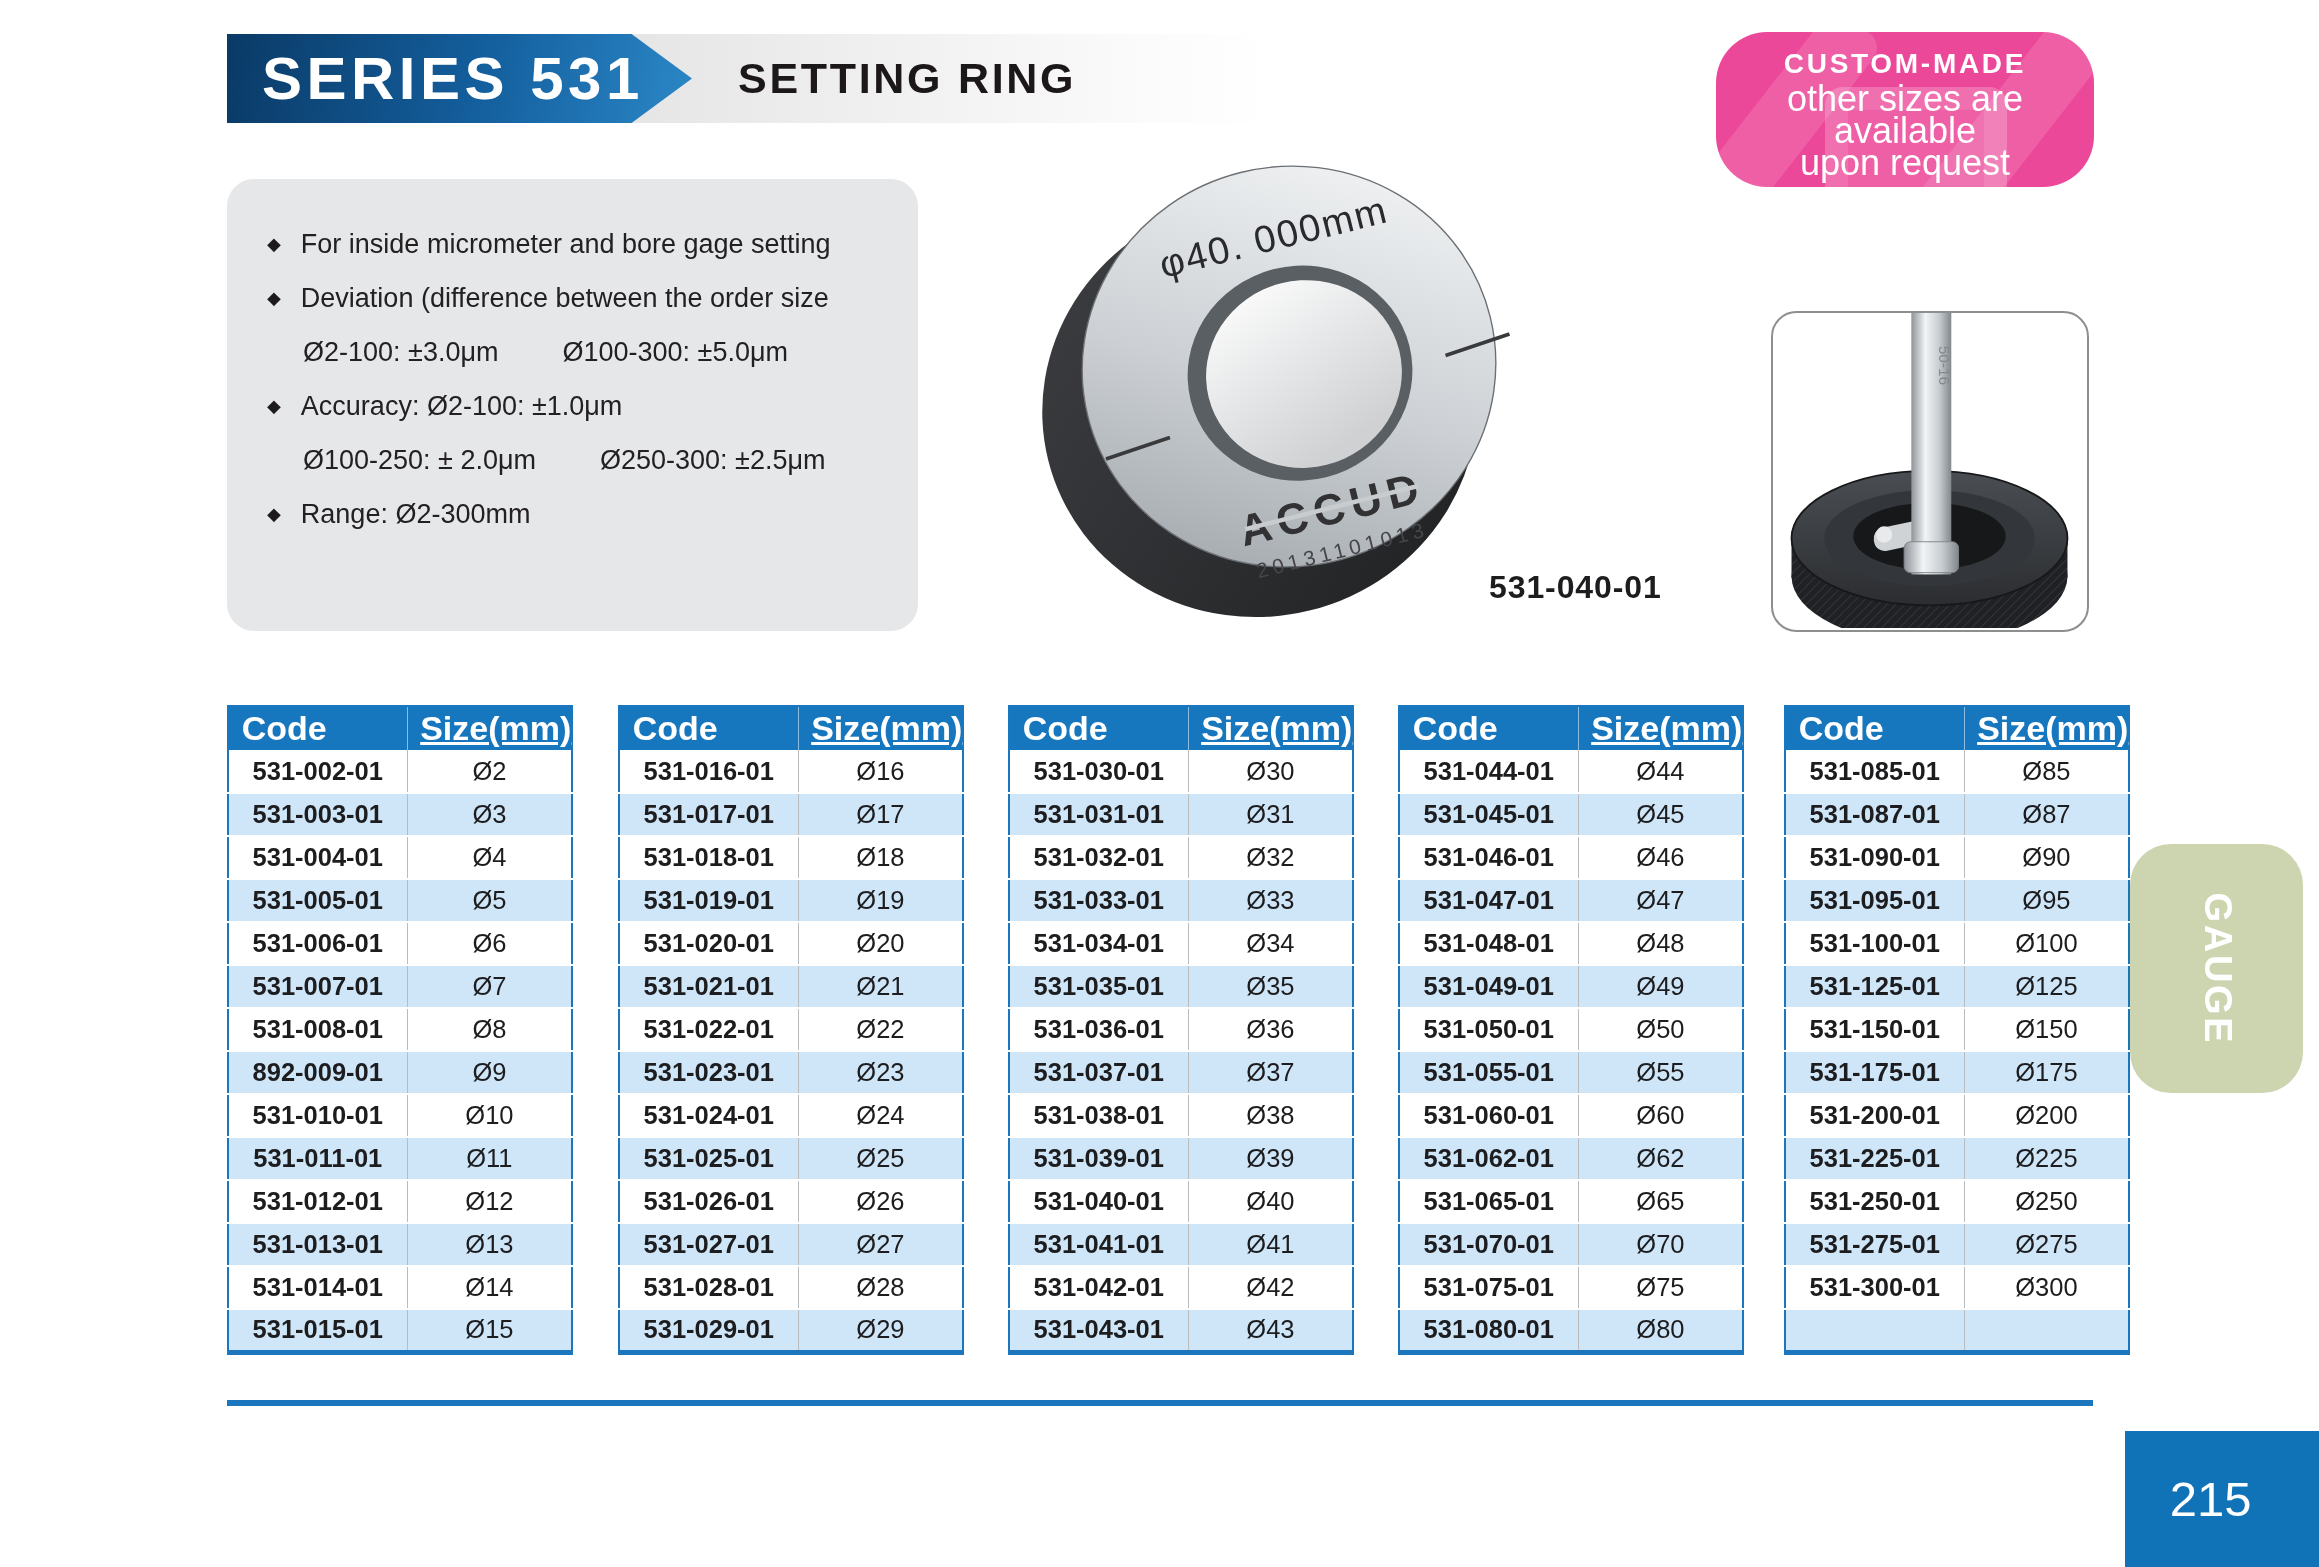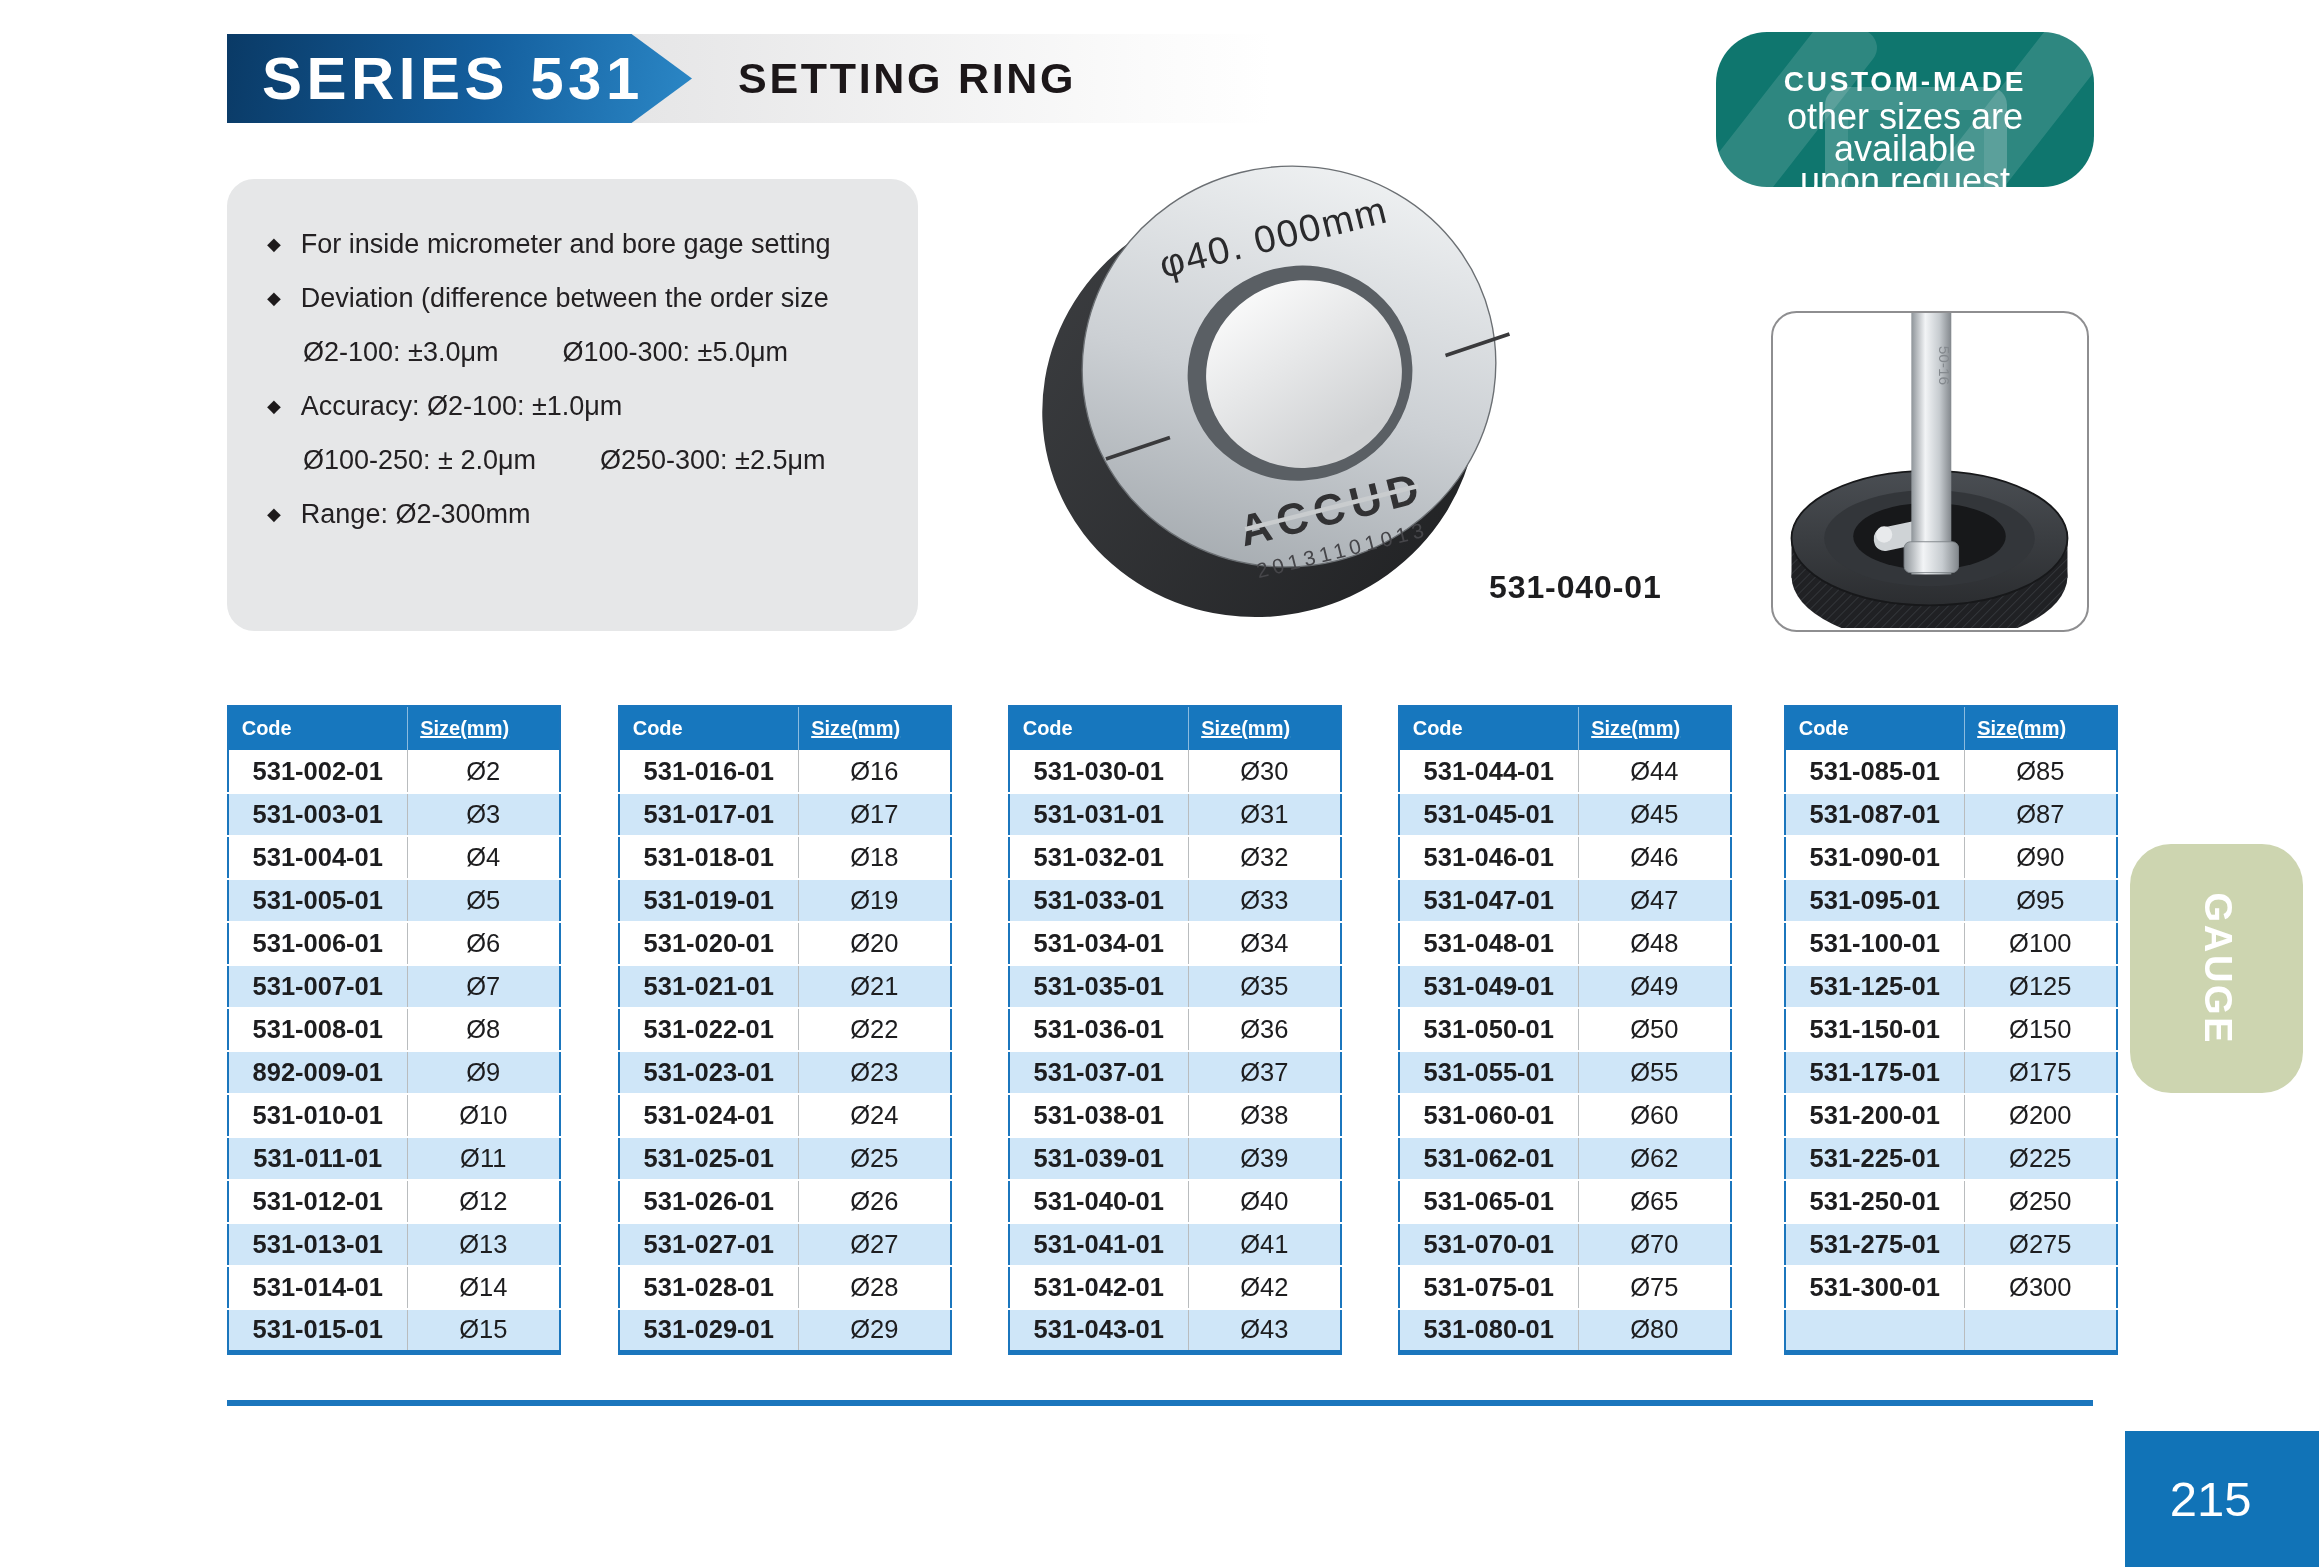--- a/index.html
+++ b/index.html
@@ -11,22 +11,22 @@
         background:linear-gradient(to right,#c9cacc 0%,#e6e6e7 40%,#fbfbfb 88%,#ffffff 100%);}
   .series-banner{position:absolute;left:227px;top:34px;width:465px;height:89px;
         background:linear-gradient(100deg,#0a3a66 0%,#145f9e 55%,#2b87c6 100%);
         clip-path:polygon(0 0,87% 0,100% 50%,87% 100%,0 100%);
         display:flex;align-items:center;padding-left:35px;box-sizing:border-box;}
   .series-banner .lbl{color:#fff;font-size:60px;font-weight:bold;letter-spacing:4.5px;white-space:nowrap;}
   .page-title{position:absolute;left:738px;top:34px;height:89px;display:flex;align-items:center;
         font-size:43px;font-weight:bold;color:#1c1719;letter-spacing:2.7px;white-space:nowrap;}
 
   
-  .custom-badge{position:absolute;left:1716px;top:32px;width:378px;height:155px;background:#0f766e;
-        border-radius:51px;overflow:hidden;color:#fff;text-align:center;box-sizing:border-box;padding-top:31px;}
+  .custom-badge{position:absolute;left:1716px;top:32px;width:378px;height:155px;background:#ec4899;
+        border-radius:51px;overflow:hidden;color:#fff;text-align:center;box-sizing:border-box;padding-top:13px;}
   .custom-badge .wm{position:absolute;background:rgba(255,255,255,.13);border-radius:18px;}
   .wm1{width:64px;height:273px;left:27px;top:-36px;transform:rotate(38deg);}
   .wm2{width:64px;height:273px;left:273px;top:-55px;transform:rotate(38deg);}
   .wm3{width:136px;height:136px;left:109px;top:55px;border:23.6px solid rgba(255,255,255,.10);
        background:transparent;border-radius:50%;}
   .badge-title{position:relative;font-size:28px;font-weight:bold;letter-spacing:2.7px;line-height:38px;}
   .badge-line{position:relative;font-size:36px;line-height:32px;}
 
   
   .spec-box{position:absolute;left:227px;top:179px;width:691px;height:452px;background:#e6e7e8;
@@ -43,21 +43,21 @@
         color:#1d1d1f;letter-spacing:0.9px;}
 
   
   .photo-box{position:absolute;left:1771px;top:311px;width:318px;height:321px;background:#fff;
         border:2.7px solid #8e8e90;border-radius:25.5px;overflow:hidden;box-sizing:border-box;}
 
   
   table.spec-table{position:absolute;top:705px;border-collapse:collapse;background:#fff;
         border:2.7px solid #1b76bd;border-bottom-width:5.5px;table-layout:fixed;}
   .t1{left:227px;} .t2{left:618px;} .t3{left:1008px;} .t4{left:1398px;} .t5{left:1784px;}
-  .spec-table th{background:#1777be;color:#fff;font-size:20px;font-weight:bold;text-align:left;
+  .spec-table th{background:#1777be;color:#fff;font-size:34px;font-weight:bold;text-align:left;
         padding:0 0 0 12.7px;height:44px;box-sizing:border-box;}
   .spec-table th:first-child{width:179px;}
   .spec-table th:last-child{width:153px;border-left:1.8px solid rgba(255,255,255,.5);text-decoration:underline;}
   .spec-table td{height:43px;border-bottom:2.7px solid #fff;font-size:25.5px;text-align:center;
         color:#1d1d1f;box-sizing:border-box;padding:0;}
   .spec-table td.code{font-weight:bold;}
   .spec-table td.size{border-left:1.8px solid #b9bcbe;}
   .spec-table tbody tr:nth-child(even){background:#cfe6f8;}
   .spec-table tr:last-child td{border-bottom:0;margin-top:13px;}
 

